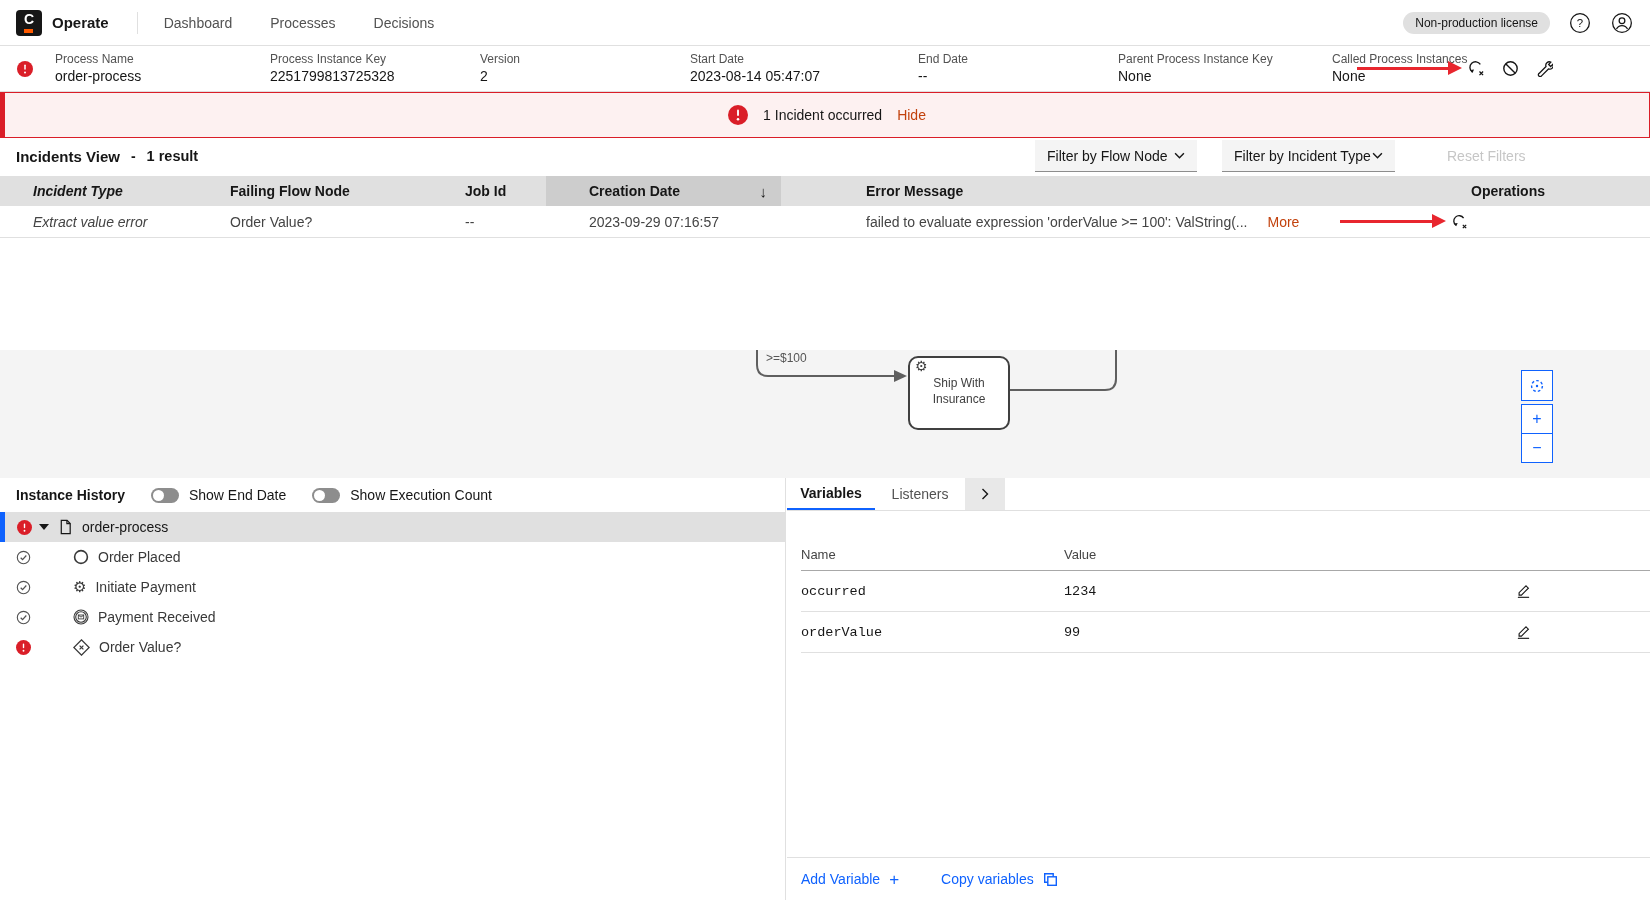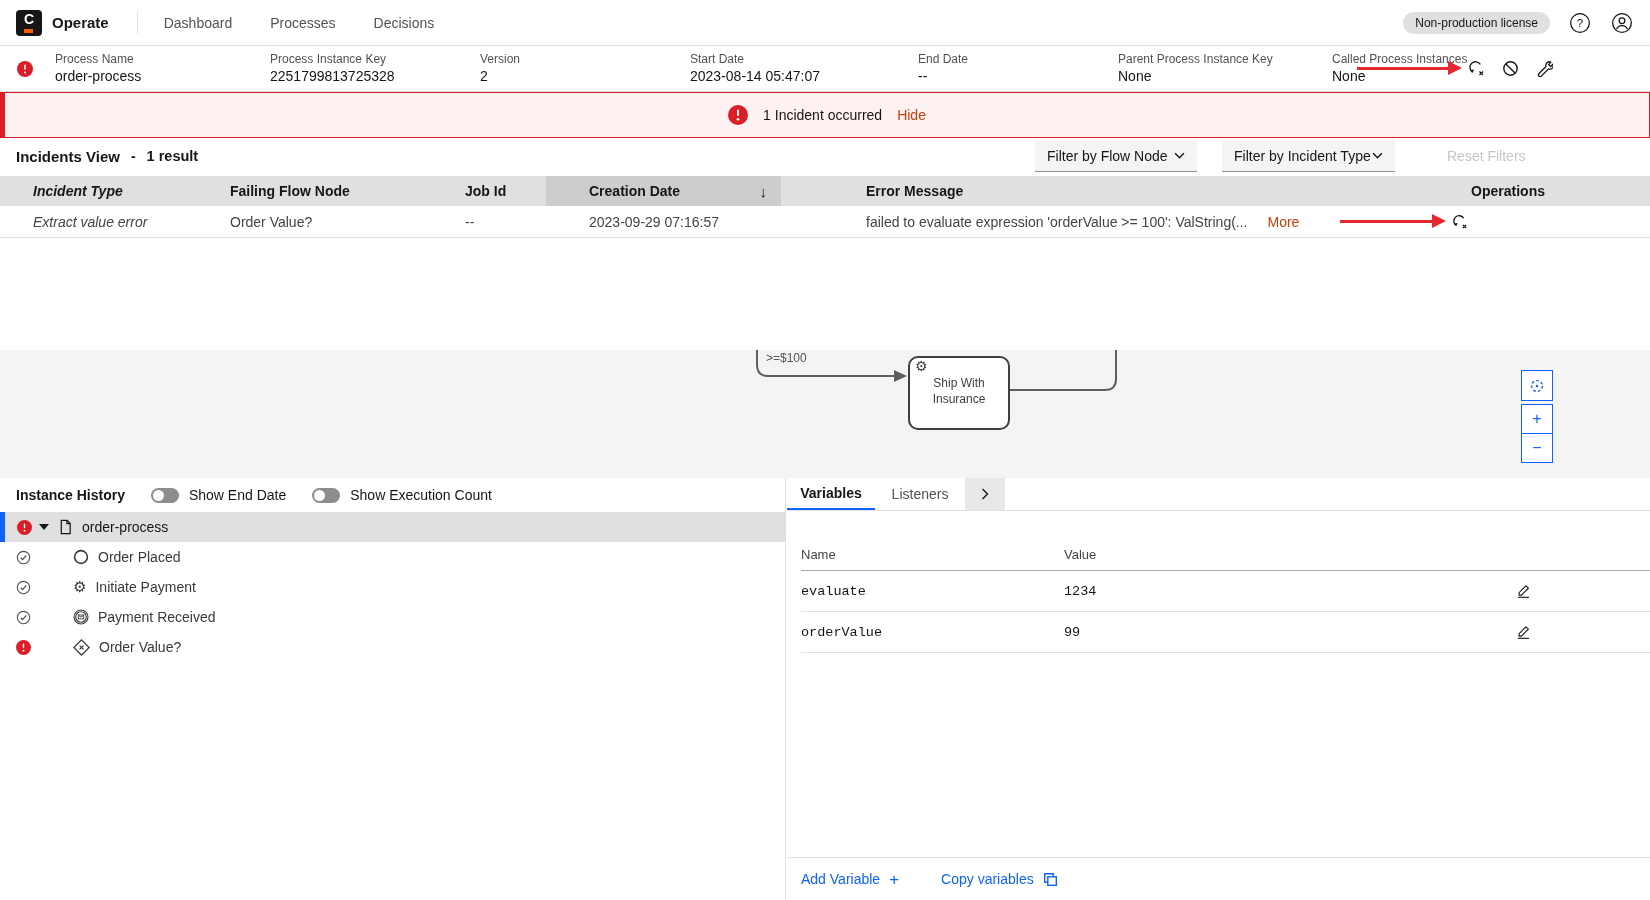--- a/index.html
+++ b/index.html
@@ -403,21 +403,21 @@
       </div>
     </div>
 
     <div class="vtable">
       <div class="vhead">
         <div class="vc-name">Name</div>
         <div class="vc-value">Value</div>
         <div class="vc-edit"></div>
       </div>
       <div class="vrow">
-        <div class="vc-name">evaluate</div>
+        <div class="vc-name">occurred</div>
         <div class="vc-value">1234</div>
         <div class="vc-edit">
           <span class="edit-btn">
             <svg width="15" height="15" viewBox="0 0 16 16">
                 <path d="M2 14.2h12" stroke="#161616" stroke-width="1.2"></path>
                 <path d="M10.7 1.9l2.5 2.5-7.4 7.4H3.3V9.3z" fill="none" stroke="#161616" stroke-width="1.2"></path>
               </svg>
           </span>
         </div>
       </div>

